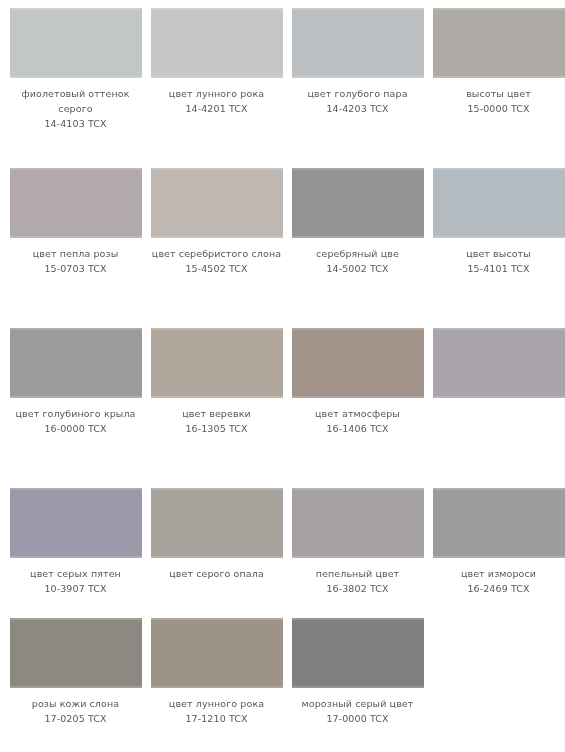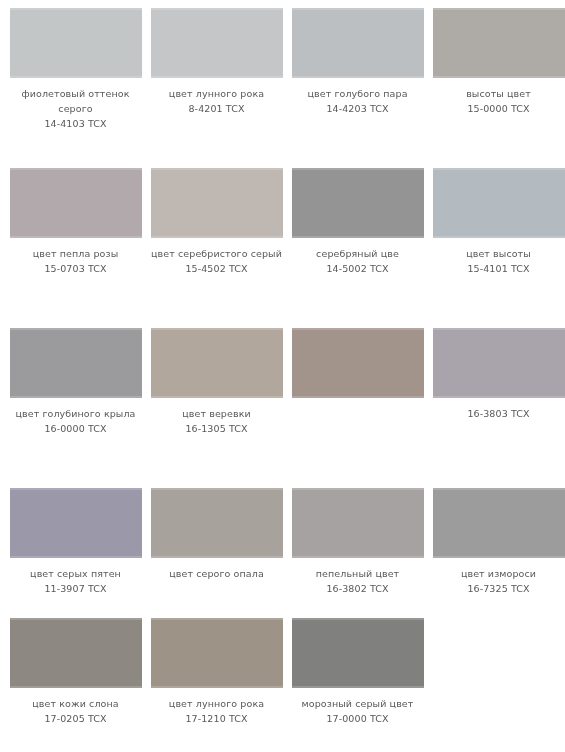--- a/index.html
+++ b/index.html
@@ -62,21 +62,21 @@
       <div class="swatch" style="background: rgb(194, 198, 198);"></div>
       <div class="caption">
         <span class="nm">фиолетовый оттенок серого</span>
         <span class="code">14-4103 TCX</span>
       </div>
     </div>
     <div class="cell">
       <div class="swatch" style="background: rgb(197, 198, 199);"></div>
       <div class="caption">
         <span class="nm">цвет лунного рока</span>
-        <span class="code">8-4201 TCX</span>
+        <span class="code">14-4201 TCX</span>
       </div>
     </div>
     <div class="cell">
       <div class="swatch" style="background: rgb(188, 191, 193);"></div>
       <div class="caption">
         <span class="nm">цвет голубого пара</span>
         <span class="code">14-4203 TCX</span>
       </div>
     </div>
     <div class="cell">
@@ -89,21 +89,21 @@
     <div class="cell">
       <div class="swatch" style="background: rgb(177, 169, 172);"></div>
       <div class="caption">
         <span class="nm">цвет пепла розы</span>
         <span class="code">15-0703 TCX</span>
       </div>
     </div>
     <div class="cell">
       <div class="swatch" style="background: rgb(191, 184, 178);"></div>
       <div class="caption">
-        <span class="nm">цвет серебристого серый</span>
+        <span class="nm">цвет серебристого слона</span>
         <span class="code">15-4502 TCX</span>
       </div>
     </div>
     <div class="cell">
       <div class="swatch" style="background: rgb(148, 148, 149);"></div>
       <div class="caption">
         <span class="nm">серебряный цве</span>
         <span class="code">14-5002 TCX</span>
       </div>
     </div>
@@ -123,58 +123,61 @@
     </div>
     <div class="cell">
       <div class="swatch" style="background: rgb(178, 167, 156);"></div>
       <div class="caption">
         <span class="nm">цвет веревки</span>
         <span class="code">16-1305 TCX</span>
       </div>
     </div>
     <div class="cell">
       <div class="swatch" style="background: rgb(162, 148, 139);"></div>
+      <div class="caption">
+        <span class="nm">цвет атмосферы</span>
+        <span class="code">16-1406 TCX</span>
+      </div>
     </div>
     <div class="cell">
       <div class="swatch" style="background: rgb(169, 163, 171);"></div>
       <div class="caption">
-        <span class="code">16-3803 TCX</span>
       </div>
     </div>
     <div class="cell">
       <div class="swatch" style="background: rgb(154, 152, 169);"></div>
       <div class="caption">
         <span class="nm">цвет серых пятен</span>
-        <span class="code">11-3907 TCX</span>
+        <span class="code">10-3907 TCX</span>
       </div>
     </div>
     <div class="cell">
       <div class="swatch" style="background: rgb(168, 162, 156);"></div>
       <div class="caption">
         <span class="nm">цвет серого опала</span>
       </div>
     </div>
     <div class="cell">
       <div class="swatch" style="background: rgb(166, 162, 162);"></div>
       <div class="caption">
         <span class="nm">пепельный цвет</span>
         <span class="code">16-3802 TCX</span>
       </div>
     </div>
     <div class="cell">
       <div class="swatch" style="background: rgb(156, 156, 156);"></div>
       <div class="caption">
         <span class="nm">цвет измороси</span>
-        <span class="code">16-7325 TCX</span>
+        <span class="code">16-2469 TCX</span>
       </div>
     </div>
     <div class="cell">
       <div class="swatch" style="background: rgb(141, 136, 129);"></div>
       <div class="caption">
-        <span class="nm">цвет кожи слона</span>
+        <span class="nm">розы кожи слона</span>
         <span class="code">17-0205 TCX</span>
       </div>
     </div>
     <div class="cell">
       <div class="swatch" style="background: rgb(157, 147, 135);"></div>
       <div class="caption">
         <span class="nm">цвет лунного рока</span>
         <span class="code">17-1210 TCX</span>
       </div>
     </div>

